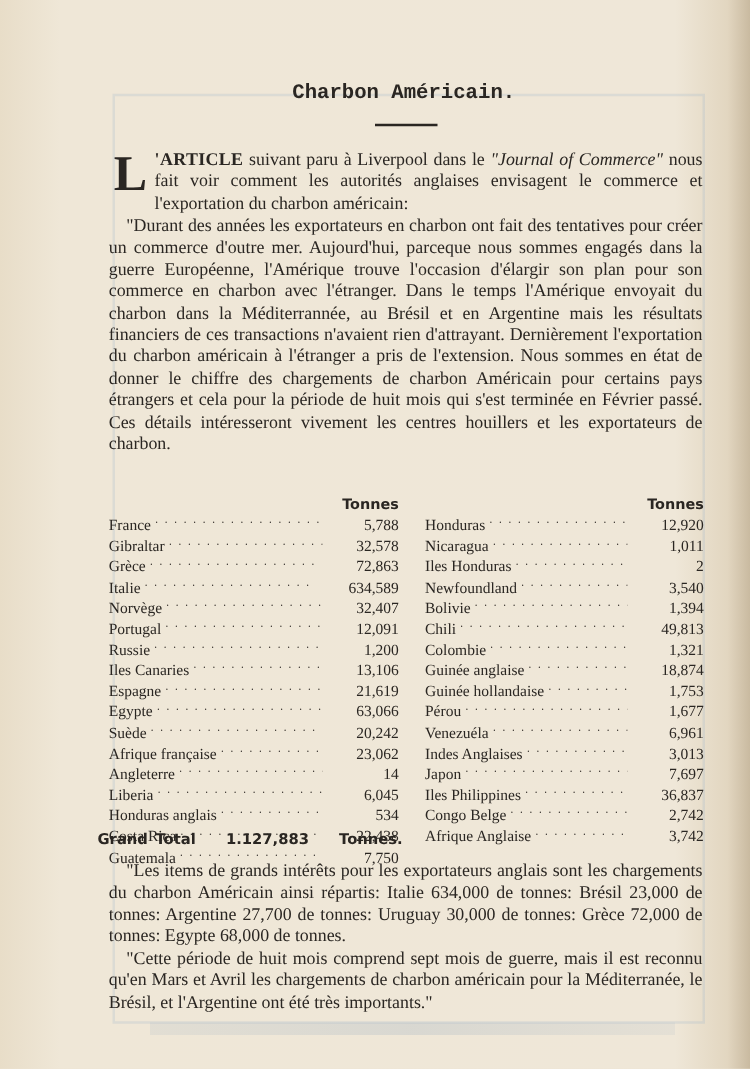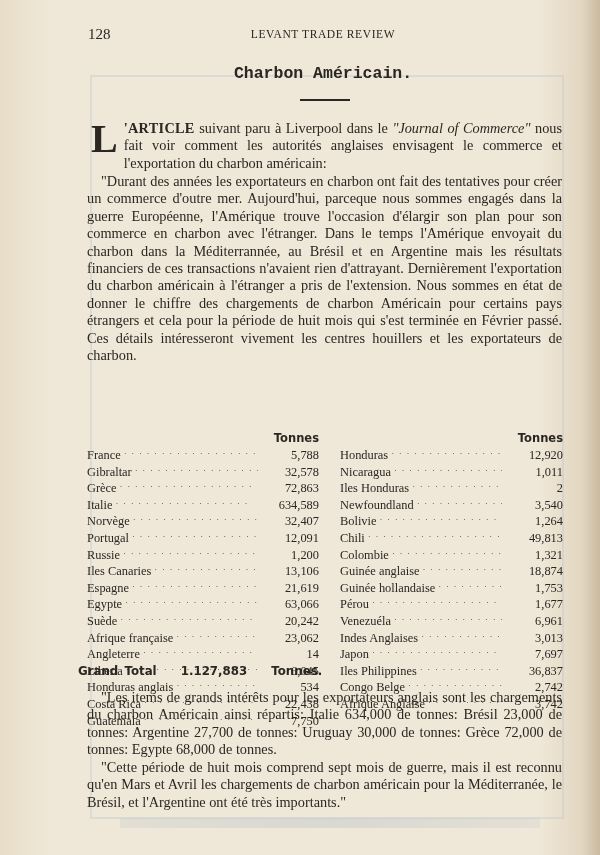--- a/index.html
+++ b/index.html
@@ -34,21 +34,21 @@
     float: left; font-size: 40px; line-height: 34px; margin: 2px 6px 0 4px;
     font-family: "Liberation Serif", serif; font-weight: bold;
   }
   .smallcaps { font-variant: small-caps; letter-spacing: 0.3px; font-weight: bold; }
   .indent { text-indent: 14px; }
   .p2 { top: 173px; }
   .table-wrap { position: absolute; top: 396px; left: 87px; width: 475px; }
   .col { position: absolute; top: 0; width: 232px; }
   .col.left { left: 0; }
   .col.right { left: 253px; width: 223px; }
-  .col-head { text-align: right; font-family: "DejaVu Sans", sans-serif; font-weight: bold; font-size: 11.5px; height: 17px; padding-right: 0; margin-top: 35px; }
+  .col-head { text-align: right; font-family: "DejaVu Sans", sans-serif; font-weight: bold; font-size: 11.5px; height: 17px; padding-right: 0; }
   .row { display: flex; align-items: flex-start; height: 16.6px; font-size: 12.4px; }
   .row .name { white-space: nowrap; }
   .row .dots { flex: 1; overflow: hidden; white-space: nowrap; margin: 0 3px; letter-spacing: 4.6px; font-size: 9px; color: #3a3530; }
   .row .val { width: 58px; text-align: right; }
   .grand-total {
     position: absolute; top: 664px; left: 69px; width: 475px; text-align: left;
     font-family: "DejaVu Sans", sans-serif; font-weight: bold; font-size: 11.8px; word-spacing: 2px;
   }
   .grand-total span { margin: 0 9px; }
   .p3 { top: 689px; }
@@ -57,24 +57,20 @@
     position: absolute; top: 818px; left: 120px; width: 420px; height: 10px;
     background: linear-gradient(90deg, rgba(150,170,190,0.15), rgba(150,170,190,0.25), rgba(150,170,190,0.12));
   }
 </style>
 </head>
 <body>
 
 <div class="page">
   <div class="bleed-frame"></div>
 
-  <div class="running-head">
-    <span class="page-num">128</span>
-    <div class="journal">LEVANT TRADE REVIEW</div>
-  </div>
 
   <div class="title">Charbon Américain.</div>
   <div class="rule"></div>
 
   <div class="body-text p1">
     <span class="drop">L</span><span class="smallcaps">'ARTICLE</span><span> suivant paru à Liverpool dans le </span><i>"Journal of Commerce"</i><span> nous fait voir comment les autorités anglaises envisagent le commerce et l'exportation du charbon américain:</span>
   </div>
 
   <div class="body-text p2 indent">"Durant des années les exportateurs en charbon ont fait des tentatives pour créer un commerce d'outre mer. Aujourd'hui, parceque nous sommes engagés dans la guerre Européenne, l'Amérique trouve l'occasion d'élargir son plan pour son commerce en charbon avec l'étranger. Dans le temps l'Amérique envoyait du charbon dans la Méditerrannée, au Brésil et en Argentine mais les résultats financiers de ces transactions n'avaient rien d'attrayant. Dernièrement l'exportation du charbon américain à l'étranger a pris de l'extension. Nous sommes en état de donner le chiffre des chargements de charbon Américain pour certains pays étrangers et cela pour la période de huit mois qui s'est terminée en Février passé. Ces détails intéresseront vivement les centres houillers et les exportateurs de charbon.</div>
 
@@ -188,21 +184,21 @@
             <span class="val">2</span>
           </div>
           <div class="row">
             <span class="name">Newfoundland</span>
             <span class="dots">··················</span>
             <span class="val">3,540</span>
           </div>
           <div class="row">
             <span class="name">Bolivie</span>
             <span class="dots">··················</span>
-            <span class="val">1,264</span>
+            <span class="val">1,394</span>
           </div>
           <div class="row">
             <span class="name">Chili</span>
             <span class="dots">··················</span>
             <span class="val">49,813</span>
           </div>
           <div class="row">
             <span class="name">Colombie</span>
             <span class="dots">··················</span>
             <span class="val">1,321</span>

